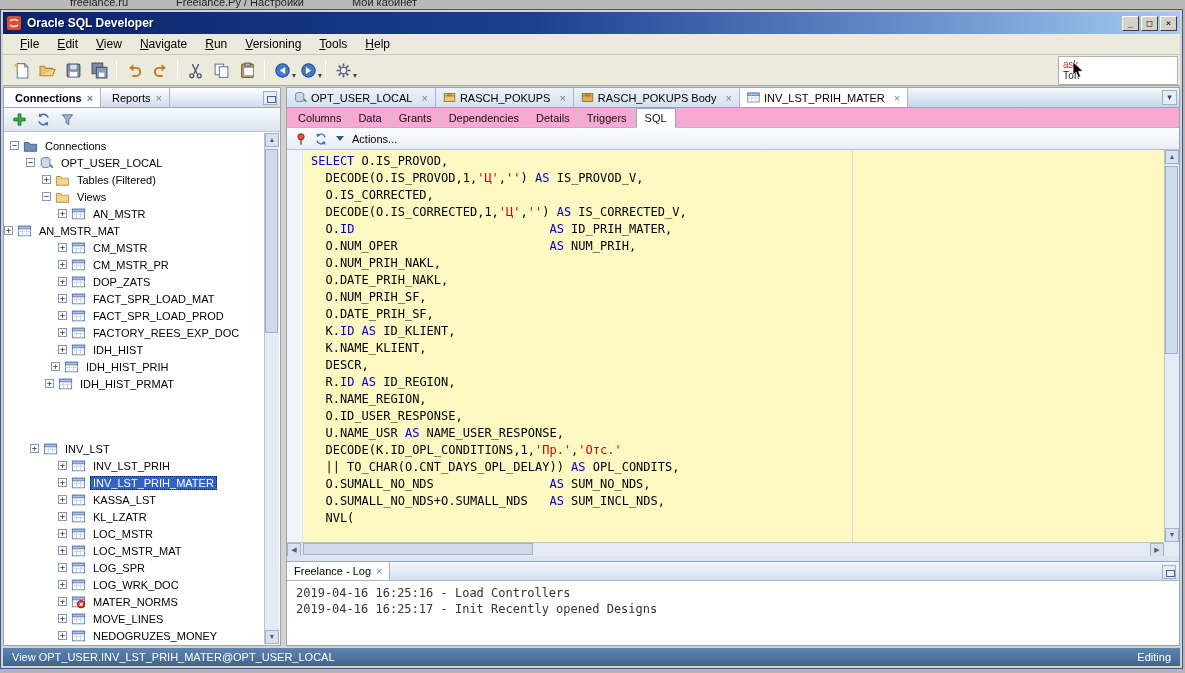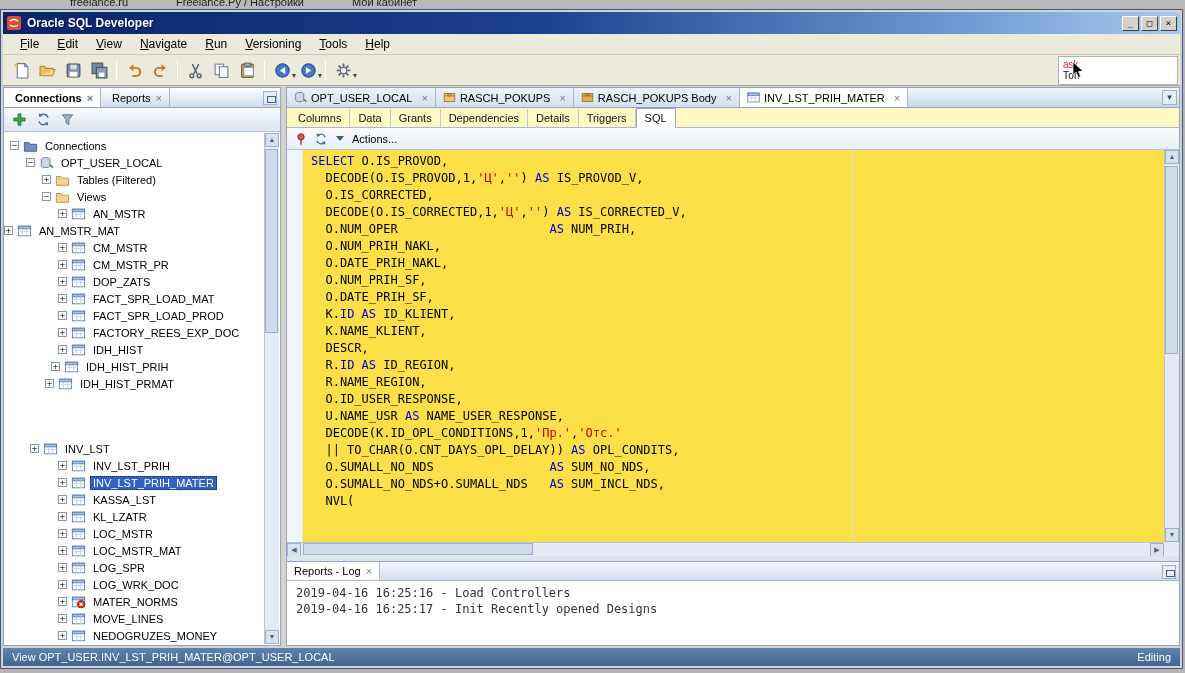--- a/index.html
+++ b/index.html
@@ -66,29 +66,29 @@
   .splitter-v{width:5px;flex:none;}
 
   
   .right-col{flex:1;min-width:0;display:flex;flex-direction:column;border:1px solid #93a5c0;background:#eef2f8;position:relative;min-height:0;}
   .ed-tabs{height:20px;flex:none;display:flex;background:linear-gradient(#f4f7fb,#c8d6ea);border-bottom:1px solid #93a5c0;position:relative;}
   .etab{display:flex;align-items:center;gap:4px;padding:0 7px;border-right:1px solid #a9b7cf;background:linear-gradient(#eef3fa,#d4dfef);cursor:default;}
   .etab.active{background:#fff;}
   .etab .icon svg{width:13px;height:13px;display:block;}
   .tabs-dd{position:absolute;right:2px;top:2px;width:15px;height:15px;background:#e7edf5;border:1px solid #9fb0c8;text-align:center;line-height:13px;font-size:9px;color:#2c4a78;}
   .tabs-dd::after{content:"▾";}
-  .sub-tabs{height:20px;flex:none;display:flex;align-items:flex-end;background:#fef9c3;border-bottom:1px solid #a9b7cf;padding-left:3px;}
+  .sub-tabs{height:20px;flex:none;display:flex;align-items:flex-end;background:#f9a8d4;border-bottom:1px solid #a9b7cf;padding-left:3px;}
   .stab{padding:3px 8px 3px;border-right:1px solid #bcc7d8;color:#111;cursor:default;}
   .stab.active{background:#fff;border:1px solid #93a5c0;border-bottom:1px solid #fff;margin-bottom:-1px;}
   .ed-toolbar{height:22px;flex:none;display:flex;align-items:center;gap:6px;background:linear-gradient(#fbfcfe,#e8eef7);border-bottom:1px solid #b7c4d8;padding-left:7px;}
   .ed-toolbar .icon svg{width:14px;height:14px;display:block;}
   .dd-arrow{width:0;height:0;border-left:4px solid transparent;border-right:4px solid transparent;border-top:5px solid #355a8c;margin-left:2px;}
   .actions-label{margin-left:2px;}
 
-  .code-region{flex:1;min-height:0;position:relative;background:#fde047;overflow:hidden;}
+  .code-region{flex:1;min-height:0;position:relative;background:#fef9c3;overflow:hidden;}
   .gutter{position:absolute;left:0;top:0;bottom:14px;width:16px;background:#f1f4f9;border-right:1px solid #e0e6ef;}
   .guide{position:absolute;left:565px;top:0;bottom:14px;width:1px;background:#dcdcdc;}
   .code{position:absolute;left:24px;top:3px;right:16px;bottom:14px;font-family:"DejaVu Sans Mono",monospace;font-size:12px;line-height:17px;overflow:hidden;}
   .code-line{white-space:pre;}
   .kw{color:#0000cc;}
   .str{color:#cc0000;}
   .code-sb{right:0;top:0;bottom:14px;}
   .code-sb .sb-thumb{left:0;width:13px;top:16px;height:48%;}
   .code-sbh{left:0;right:15px;bottom:0;}
   .code-sbh .sb-thumb{top:0;height:12px;left:16px;width:230px;}
@@ -705,20 +705,21 @@
         </div>
 
         <div class="code-region">
           <div class="gutter"></div>
           <div class="guide"></div>
           <div class="code" id="code">
               <div class="code-line"><span class="kw">SELECT</span> O.IS_PROVOD,</div>
               <div class="code-line">  DECODE(O.IS_PROVOD,1,<span class="str">'Ц'</span>,<span class="str">''</span>) <span class="kw">AS</span> IS_PROVOD_V,</div>
               <div class="code-line">  O.IS_CORRECTED,</div>
               <div class="code-line">  DECODE(O.IS_CORRECTED,1,<span class="str">'Ц'</span>,<span class="str">''</span>) <span class="kw">AS</span> IS_CORRECTED_V,</div>
+              <div class="code-line">  O.<span class="kw">ID</span>                           <span class="kw">AS</span> ID_PRIH_MATER,</div>
               <div class="code-line">  O.NUM_OPER                     <span class="kw">AS</span> NUM_PRIH,</div>
               <div class="code-line">  O.NUM_PRIH_NAKL,</div>
               <div class="code-line">  O.DATE_PRIH_NAKL,</div>
               <div class="code-line">  O.NUM_PRIH_SF,</div>
               <div class="code-line">  O.DATE_PRIH_SF,</div>
               <div class="code-line">  K.<span class="kw">ID</span> <span class="kw">AS</span> ID_KLIENT,</div>
               <div class="code-line">  K.NAME_KLIENT,</div>
               <div class="code-line">  DESCR,</div>
               <div class="code-line">  R.<span class="kw">ID</span> <span class="kw">AS</span> ID_REGION,</div>
               <div class="code-line">  R.NAME_REGION,</div>
@@ -741,21 +742,21 @@
             <span class="sb-btn right"></span>
           </div>
           <div class="sb-corner"></div>
         </div>
 
         <div class="splitter-h"></div>
 
         <div class="messages">
           <div class="msg-header">
             <span class="msg-tab">
-              <span>Reports - Log</span>
+              <span>Freelance - Log</span>
               <span class="tab-close"></span>
             </span>
             <span class="mini-btn"></span>
           </div>
           <div class="msg-body" id="logLines">
               <div class="log-line">2019-04-16 16:25:16 - Load Controllers</div>
               <div class="log-line">2019-04-16 16:25:17 - Init Recently opened Designs</div>
             </div>
         </div>
 

